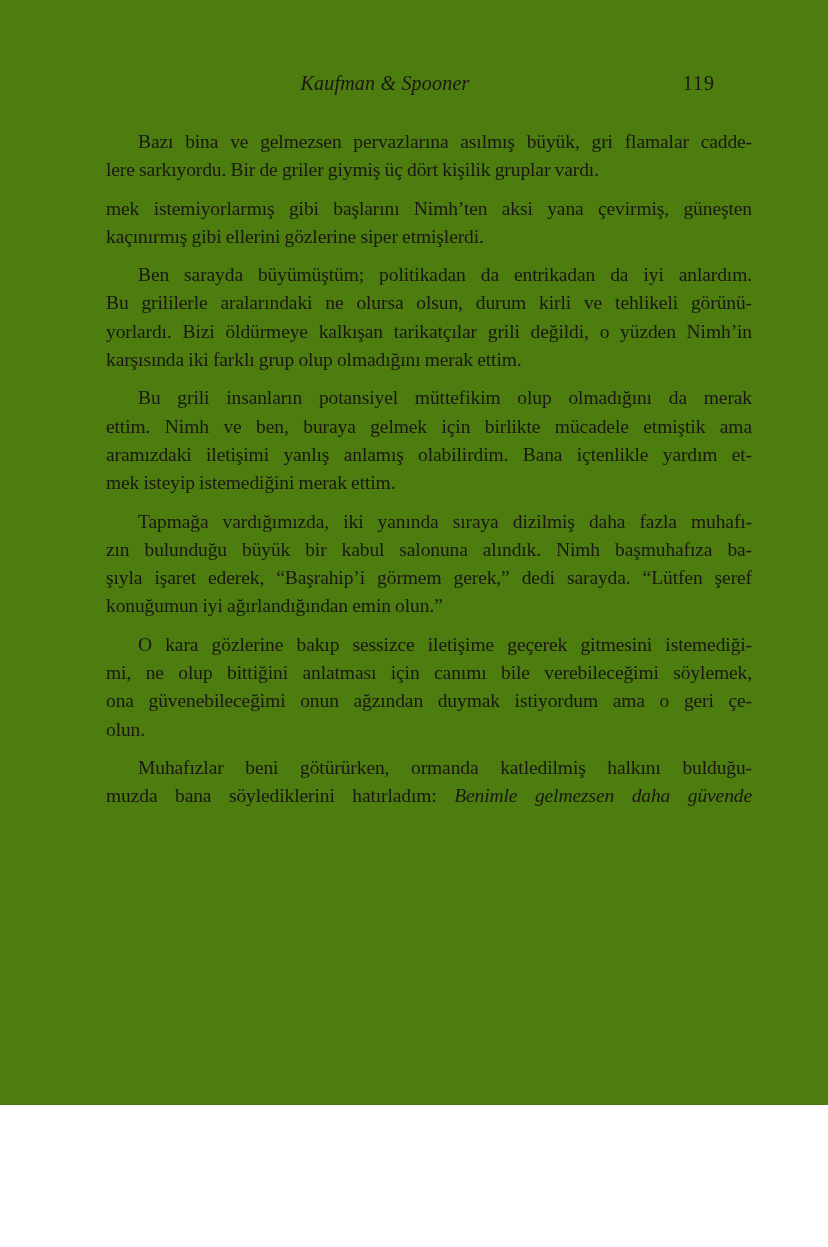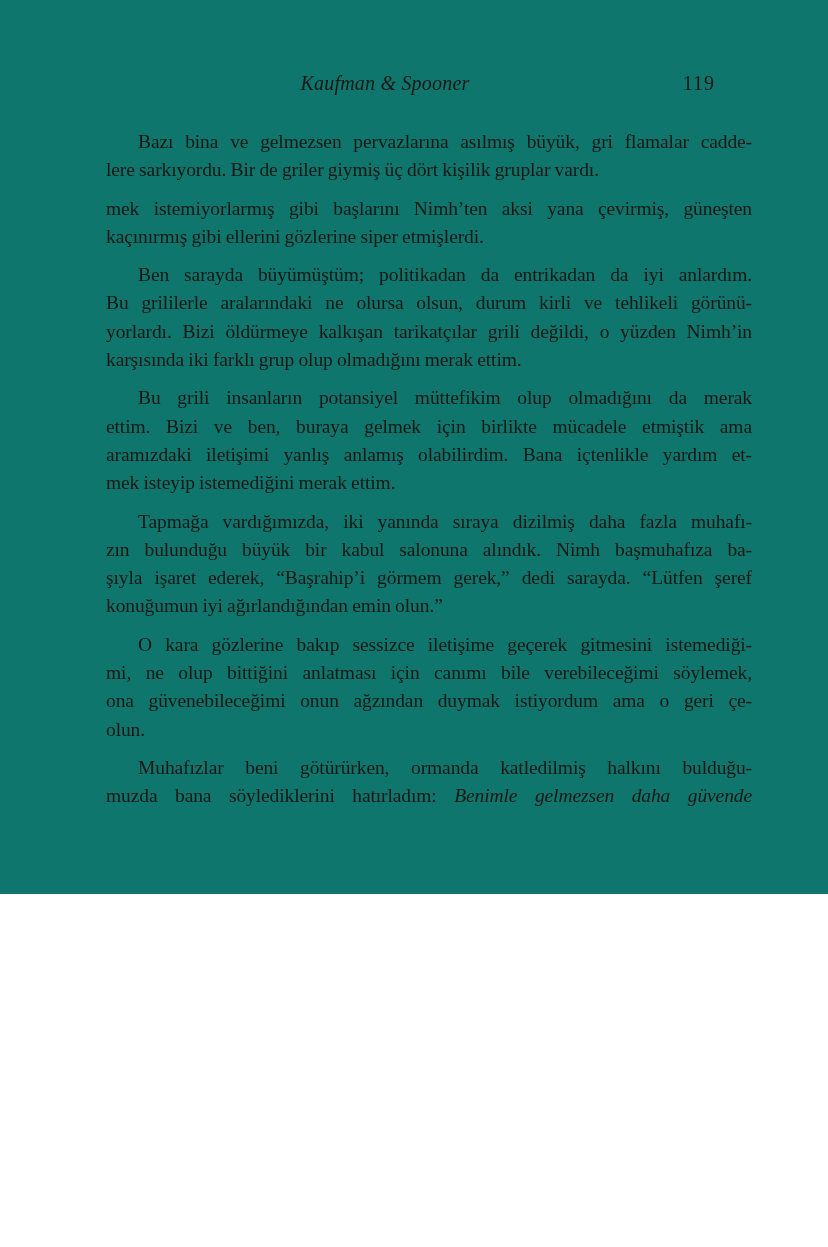--- a/index.html
+++ b/index.html
@@ -3,22 +3,22 @@
 <meta charset="utf-8">
 <style>
   html, body {
     margin: 0;
     padding: 0;
     background: #ffffff;
   }
   .page {
     position: relative;
     width: 828px;
-    height: 894px;
-    background: #0f766e;
+    height: 1105px;
+    background: #4d7c0f;
     font-family: "Liberation Serif", serif;
     color: #1a1714;
     overflow: hidden;
   }
   .running-header {
     position: absolute;
     top: 70px;
     left: 106px;
     width: 646px;
     height: 28px;
@@ -86,21 +86,21 @@
         <div class="line last"><span>kaçınırmış gibi ellerini gözlerine siper etmişlerdi.</span></div>
       </div>
       <div class="paragraph">
         <div class="line first"><span>Ben sarayda büyümüştüm; politikadan da entrikadan da iyi anlardım.</span></div>
         <div class="line"><span>Bu grililerle aralarındaki ne olursa olsun, durum kirli ve tehlikeli görünü-</span></div>
         <div class="line"><span>yorlardı. Bizi öldürmeye kalkışan tarikatçılar grili değildi, o yüzden Nimh’in</span></div>
         <div class="line last"><span>karşısında iki farklı grup olup olmadığını merak ettim.</span></div>
       </div>
       <div class="paragraph">
         <div class="line first"><span>Bu grili insanların potansiyel müttefikim olup olmadığını da merak</span></div>
-        <div class="line"><span>ettim. Bizi ve ben, buraya gelmek için birlikte mücadele etmiştik ama</span></div>
+        <div class="line"><span>ettim. Nimh ve ben, buraya gelmek için birlikte mücadele etmiştik ama</span></div>
         <div class="line"><span>aramızdaki iletişimi yanlış anlamış olabilirdim. Bana içtenlikle yardım et-</span></div>
         <div class="line last"><span>mek isteyip istemediğini merak ettim.</span></div>
       </div>
       <div class="paragraph">
         <div class="line first"><span>Tapmağa vardığımızda, iki yanında sıraya dizilmiş daha fazla muhafı-</span></div>
         <div class="line"><span>zın bulunduğu büyük bir kabul salonuna alındık. Nimh başmuhafıza ba-</span></div>
         <div class="line"><span>şıyla işaret ederek, “Başrahip’i görmem gerek,” dedi sarayda. “Lütfen şeref</span></div>
         <div class="line last"><span>konuğumun iyi ağırlandığından emin olun.”</span></div>
       </div>
       <div class="paragraph">

